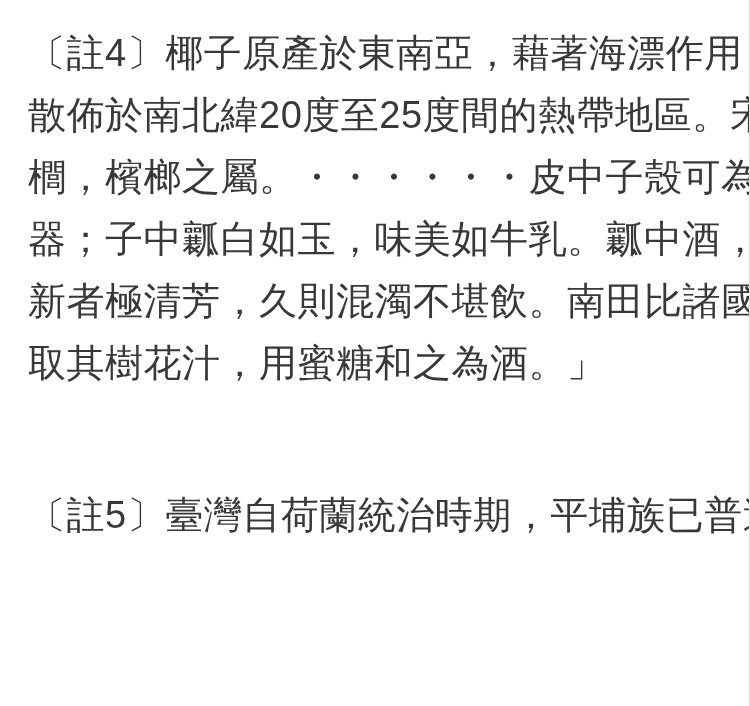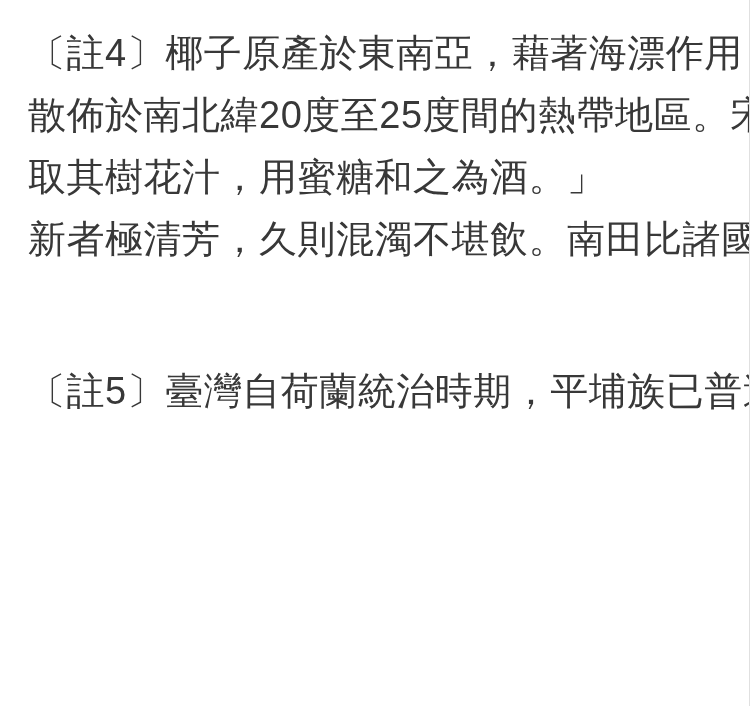--- a/index.html
+++ b/index.html
@@ -47,22 +47,24 @@
 </style>
 </head>
 <body>
 
 <div class="page">
   <div class="text-block">
 
     <div class="footnote">
       <div class="text-line">〔註4〕椰子原產於東南亞，藉著海漂作用，</div>
       <div class="text-line">散佈於南北緯20度至25度間的熱帶地區。宋</div>
+      <div class="text-line">櫚，檳榔之屬。・・・・・・皮中子殼可為</div>
+      <div class="text-line">器；子中瓤白如玉，味美如牛乳。瓤中酒，</div>
+      <div class="text-line">新者極清芳，久則混濁不堪飲。南田比諸國</div>
       <div class="text-line">取其樹花汁，用蜜糖和之為酒。」</div>
-      <div class="text-line">新者極清芳，久則混濁不堪飲。南田比諸國</div>
     </div>
 
     <div class="footnote">
       <div class="text-line">〔註5〕臺灣自荷蘭統治時期，平埔族已普遍</div>
     </div>
 
   </div>
   <div class="page-edge-right"></div>
 </div>
 

